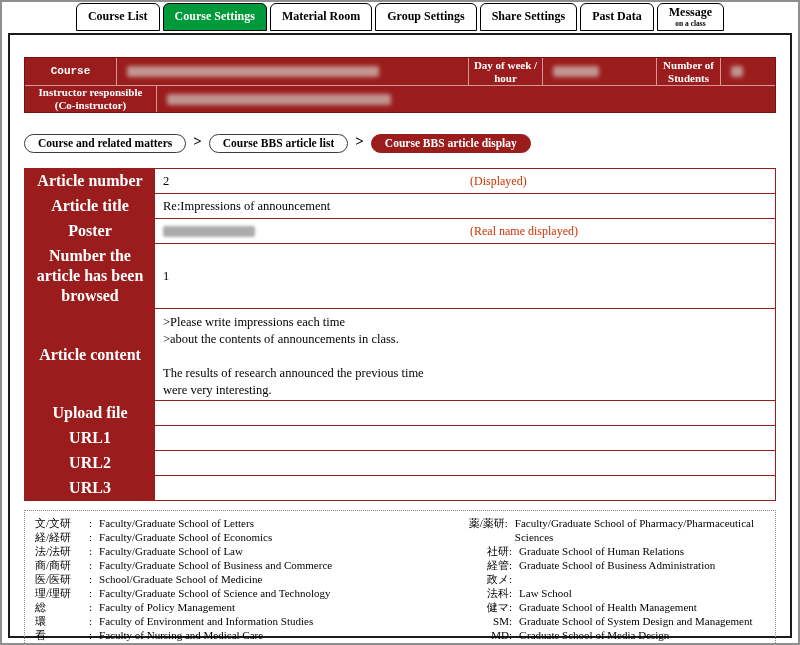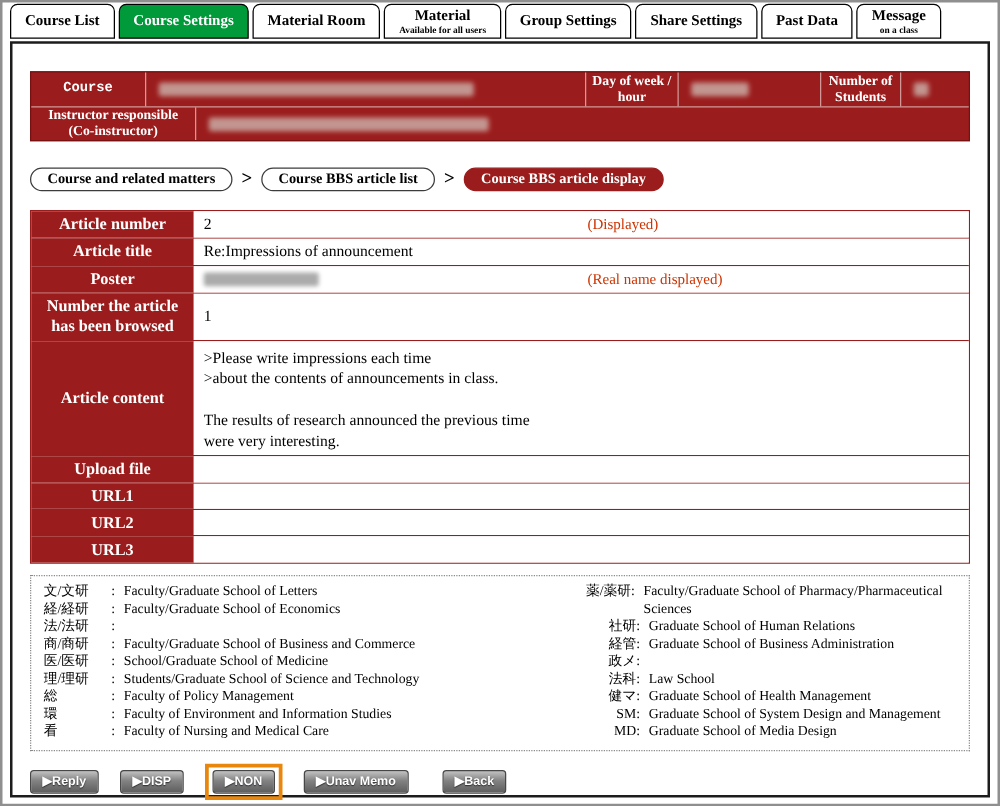--- a/index.html
+++ b/index.html
@@ -13,21 +13,21 @@
   }
   .frame {
     position: absolute; inset: 0;
     border: 2px solid #8f8f8f;
     pointer-events: none;
     z-index: 50;
   }
   
   .tabbar {
     position: absolute; top: 3px; left: 8px; right: 8px; height: 28px;
-    display: flex; align-items: stretch; gap: 3px;
+    display: flex; align-items: stretch; gap: 3px; justify-content: center;
   }
   .tab {
     border: 1px solid #000;
     border-radius: 6px 6px 0 0;
     background: #fff;
     display: flex; flex-direction: column; align-items: center; justify-content: center;
     padding: 1px 11px;
     font-weight: bold; font-size: 12px;
     cursor: pointer;
     white-space: nowrap;
@@ -64,37 +64,37 @@
   .v-day { width: 114px; }
   .w-stu { width: 64px; }
   .v-stu { width: 54px; }
   .w-instr { width: 132px; }
   .v-instr { flex: 1; }
   
   .redact { height: 11px; border-radius: 2px; }
   .on-dark { background: #d4c9c1; opacity: .7; filter: blur(2px); }
   .on-light { background: #8f8f8f; opacity: .75; filter: blur(1.6px); }
   
-  .crumbs { margin-top: 21px; display: flex; align-items: center; gap: 7px; }
+  .crumbs { margin-top: 21px; display: flex; gap: 7px; }
   .pill {
     border: 1px solid #3c3c3c; border-radius: 11px;
     padding: 2px 13px 3px;
     font-weight: bold; font-size: 11.5px;
     background: #fff; cursor: pointer; white-space: nowrap;
   }
   .pill.active { background: #9b1c1c; border-color: #9b1c1c; color: #fff; }
   .crumb-sep { font-weight: bold; font-size: 15px; line-height: 1; }
   
   .art { margin-top: 15px; border: 1px solid #9b1c1c; }
   .art-row { display: flex; border-bottom: 1px solid #9b1c1c; }
   .art-row:last-child { border-bottom: none; }
   .art-label {
     width: 130px; flex: 0 0 130px;
     background: #9b1c1c; color: #fff;
-    font-weight: bold; font-size: 13px; line-height: 1.25;
+    font-weight: bold; font-size: 16px; line-height: 1.25;
     display: flex; align-items: center; justify-content: center;
     text-align: center; padding: 2px 6px;
   }
   .art-value {
     flex: 1; font-size: 12.5px;
     padding: 2px 8px;
     display: flex; align-items: center;
     position: relative; background: #fff;
   }
   .art-value .note { position: absolute; left: 315px; color: #cc3300; font-size: 12px; }
@@ -143,24 +143,20 @@
   <div class="tab">
     <span class="tab-main">Course List</span>
   </div>
   <div class="tab active">
     <span class="tab-main">Course Settings</span>
   </div>
   <div class="tab">
     <span class="tab-main">Material Room</span>
   </div>
   <div class="tab">
-    <span class="tab-main">Material</span>
-    <span class="tab-sub">Available for all users</span>
-  </div>
-  <div class="tab">
     <span class="tab-main">Group Settings</span>
   </div>
   <div class="tab">
     <span class="tab-main">Share Settings</span>
   </div>
   <div class="tab">
     <span class="tab-main">Past Data</span>
   </div>
   <div class="tab">
     <span class="tab-main">Message</span>
@@ -262,35 +258,36 @@
           <span class="lg-name">Faculty/Graduate School of Letters</span>
         </div>
       <div class="lg-row">
           <span class="lg-abbr">経/経研</span>
           <span class="lg-sep">:</span>
           <span class="lg-name">Faculty/Graduate School of Economics</span>
         </div>
       <div class="lg-row">
           <span class="lg-abbr">法/法研</span>
           <span class="lg-sep">:</span>
+          <span class="lg-name">Faculty/Graduate School of Law</span>
         </div>
       <div class="lg-row">
           <span class="lg-abbr">商/商研</span>
           <span class="lg-sep">:</span>
           <span class="lg-name">Faculty/Graduate School of Business and Commerce</span>
         </div>
       <div class="lg-row">
           <span class="lg-abbr">医/医研</span>
           <span class="lg-sep">:</span>
           <span class="lg-name">School/Graduate School of Medicine</span>
         </div>
       <div class="lg-row">
           <span class="lg-abbr">理/理研</span>
           <span class="lg-sep">:</span>
-          <span class="lg-name">Students/Graduate School of Science and Technology</span>
+          <span class="lg-name">Faculty/Graduate School of Science and Technology</span>
         </div>
       <div class="lg-row">
           <span class="lg-abbr">総</span>
           <span class="lg-sep">:</span>
           <span class="lg-name">Faculty of Policy Management</span>
         </div>
       <div class="lg-row">
           <span class="lg-abbr">環</span>
           <span class="lg-sep">:</span>
           <span class="lg-name">Faculty of Environment and Information Studies</span>

